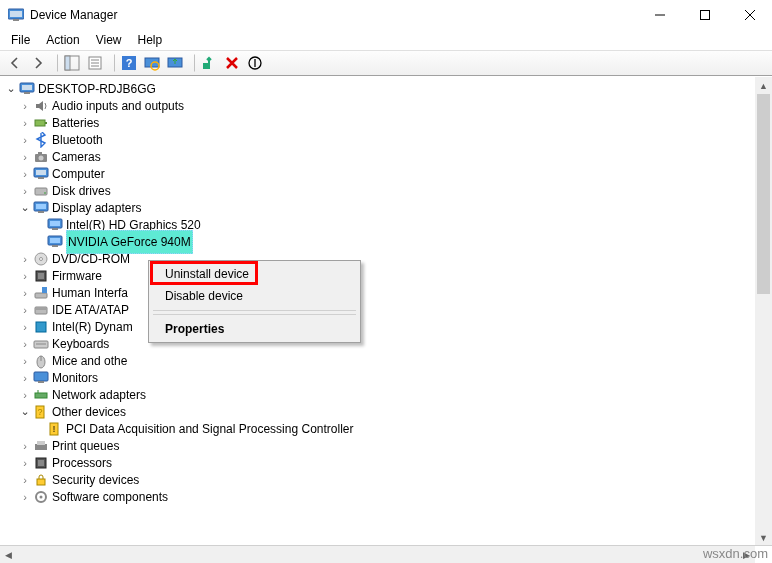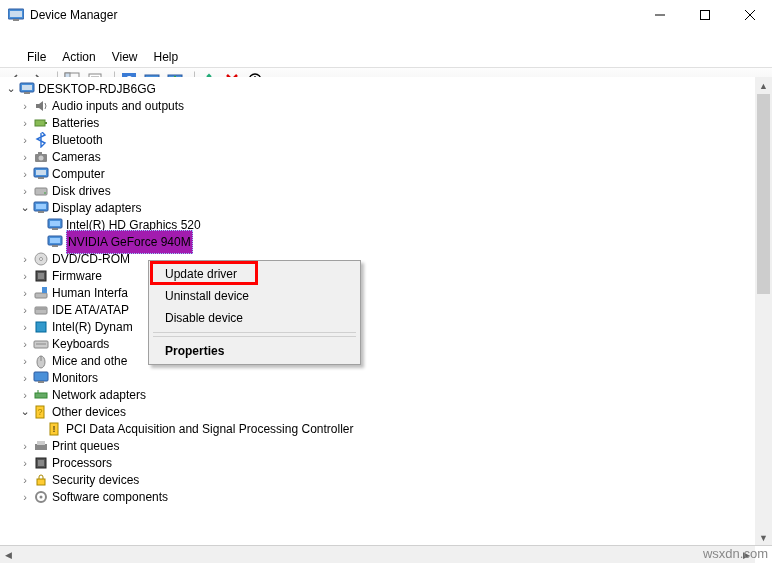--- a/index.html
+++ b/index.html
@@ -3,38 +3,38 @@
 <meta charset="utf-8">
 <style>
 * { box-sizing: border-box; font-family: "Segoe UI", Tahoma, sans-serif; }
 body { margin: 0; width: 772px; height: 563px; background: #fff; overflow: hidden; position: relative; font-size: 12px; }
 .titlebar { height: 30px; display: flex; align-items: center; padding: 0 0 0 8px; border-bottom: 1px solid #fff; }
 .titlebar .app-icon { width: 16px; height: 16px; margin-right: 6px; }
 .titlebar .title { flex: 1; font-size: 12px; }
 .winbtns { display: flex; }
 .winbtn { width: 45px; height: 29px; display: flex; align-items: center; justify-content: center; }
 .winbtn svg { width: 10px; height: 10px; }
-.menubar { height: 20px; display: flex; align-items: center; padding: 0 20px; gap: 2px; margin-top: 17px; }
+.menubar { height: 20px; display: flex; align-items: center; padding: 0 4px; gap: 2px; }
 .menubar span { padding: 2px 7px; font-size: 12px; }
 .toolbar { height: 26px; border-top: 1px solid #e0e0e0; border-bottom: 1px solid #a0a0a0; background: linear-gradient(#fdfdfd,#f0f0f0); display: flex; align-items: center; padding: 0 4px; gap: 1px; }
 .tbtn { width: 22px; height: 22px; display: flex; align-items: center; justify-content: center; border: 1px solid transparent; }
 .tbtn.sep { width: 6px; border-right: 1px solid #c0c0c0; height: 18px; margin: 0 2px; }
 .tree { position: absolute; top: 77px; left: 0; right: 17px; bottom: 17px; overflow: hidden; background: #fff; padding-top: 3px; }
 .scrollbar-v { position: absolute; right: 0; top: 77px; bottom: 17px; width: 17px; background: #f0f0f0; }
 .scrollbar-v .arrow { height: 17px; display:flex; align-items:center; justify-content:center; color:#606060; font-size:9px;}
 .scrollbar-v .thumb { position:absolute; top:17px; left:2px; right:2px; height:200px; background:#cdcdcd; }
 .scrollbar-h { position: absolute; left:0; right:17px; bottom:0; height:17px; background:#f0f0f0; display:flex; }
 .scrollbar-h .arrow { width:17px; display:flex; align-items:center; justify-content:center; color:#606060; font-size:9px;}
 .tree-row { height: 17px; display: flex; align-items: center; white-space: nowrap; }
 .tree-row .indent { display:inline-block; }
 .tree-row .exp { width: 14px; height:14px; display:inline-flex; align-items:center; justify-content:center; color:#7a7a7a; font-size:11px; cursor:pointer;}
 .tree-row .exp.open { color:#404040; }
 .tree-row .icon { width: 18px; height:16px; display:inline-flex; align-items:center; justify-content:center; margin-right: 2px;}
 .tree-row .label { font-size: 12px; }
-.tree-row.selected .label { background:#a21caf; border:1px dotted #99d1ff; padding:4px 1px; }
+.tree-row.selected .label { background:#5eead4; border:1px dotted #99d1ff; padding:4px 1px; }
 .ctxmenu { position: absolute; left: 148px; top: 260px; width: 213px; background: #f0f0f0; border: 1px solid #a0a0a0; box-shadow: 3px 3px 3px rgba(0,0,0,0.25); padding: 2px; }
 .ctxmenu .item { height: 22px; display:flex; align-items:center; padding: 0 14px; font-size: 12px; }
 .ctxmenu .item.bold { font-weight: 700; }
 .ctxmenu .divider { height: 1px; background: #d0d0d0; margin: 3px 2px; }
 .highlight-box { position: absolute; left: 150px; top: 261px; width: 108px; height: 24px; border: 3px solid #ff0000; pointer-events: none; }
 .watermark { position: absolute; right: 4px; bottom: 2px; font-size: 13px; color: #888; }
 .statusbar-border { position:absolute; left:0; right:0; bottom:17px; height:1px; background:#d0d0d0;}
 </style>
 </head>
 <body>
@@ -425,21 +425,20 @@
   <div class="arrow" style="position:absolute;bottom:0;left:0;right:0">▼</div>
 </div>
 <div class="statusbar-border"></div>
 <div class="scrollbar-h">
   <div class="arrow">◀</div>
   <div style="flex:1"></div>
   <div class="arrow">▶</div>
 </div>
 
 <div class="ctxmenu">
-  <div class="item">Update driver</div>
   <div class="item">Uninstall device</div>
   <div class="item">Disable device</div>
   <div class="divider"></div>
   <div class="divider"></div>
   <div class="item bold">Properties</div>
 </div>
 
 <div class="highlight-box"></div>
 
 <div class="watermark">wsxdn.com</div>

